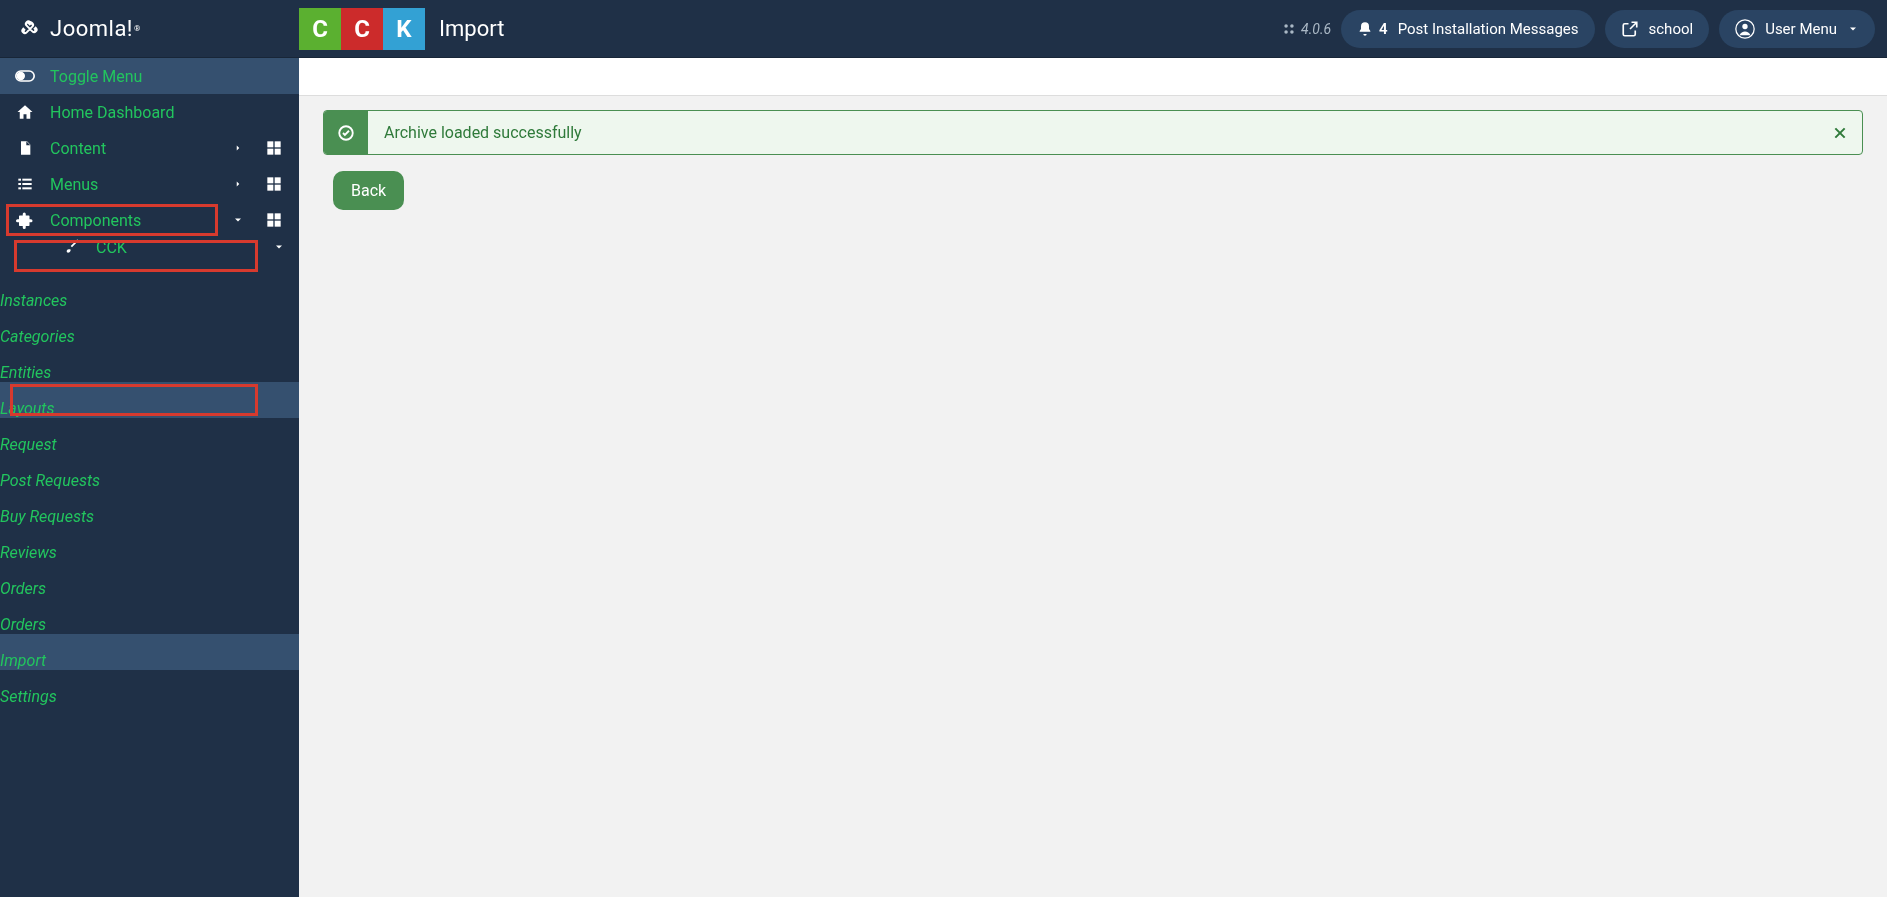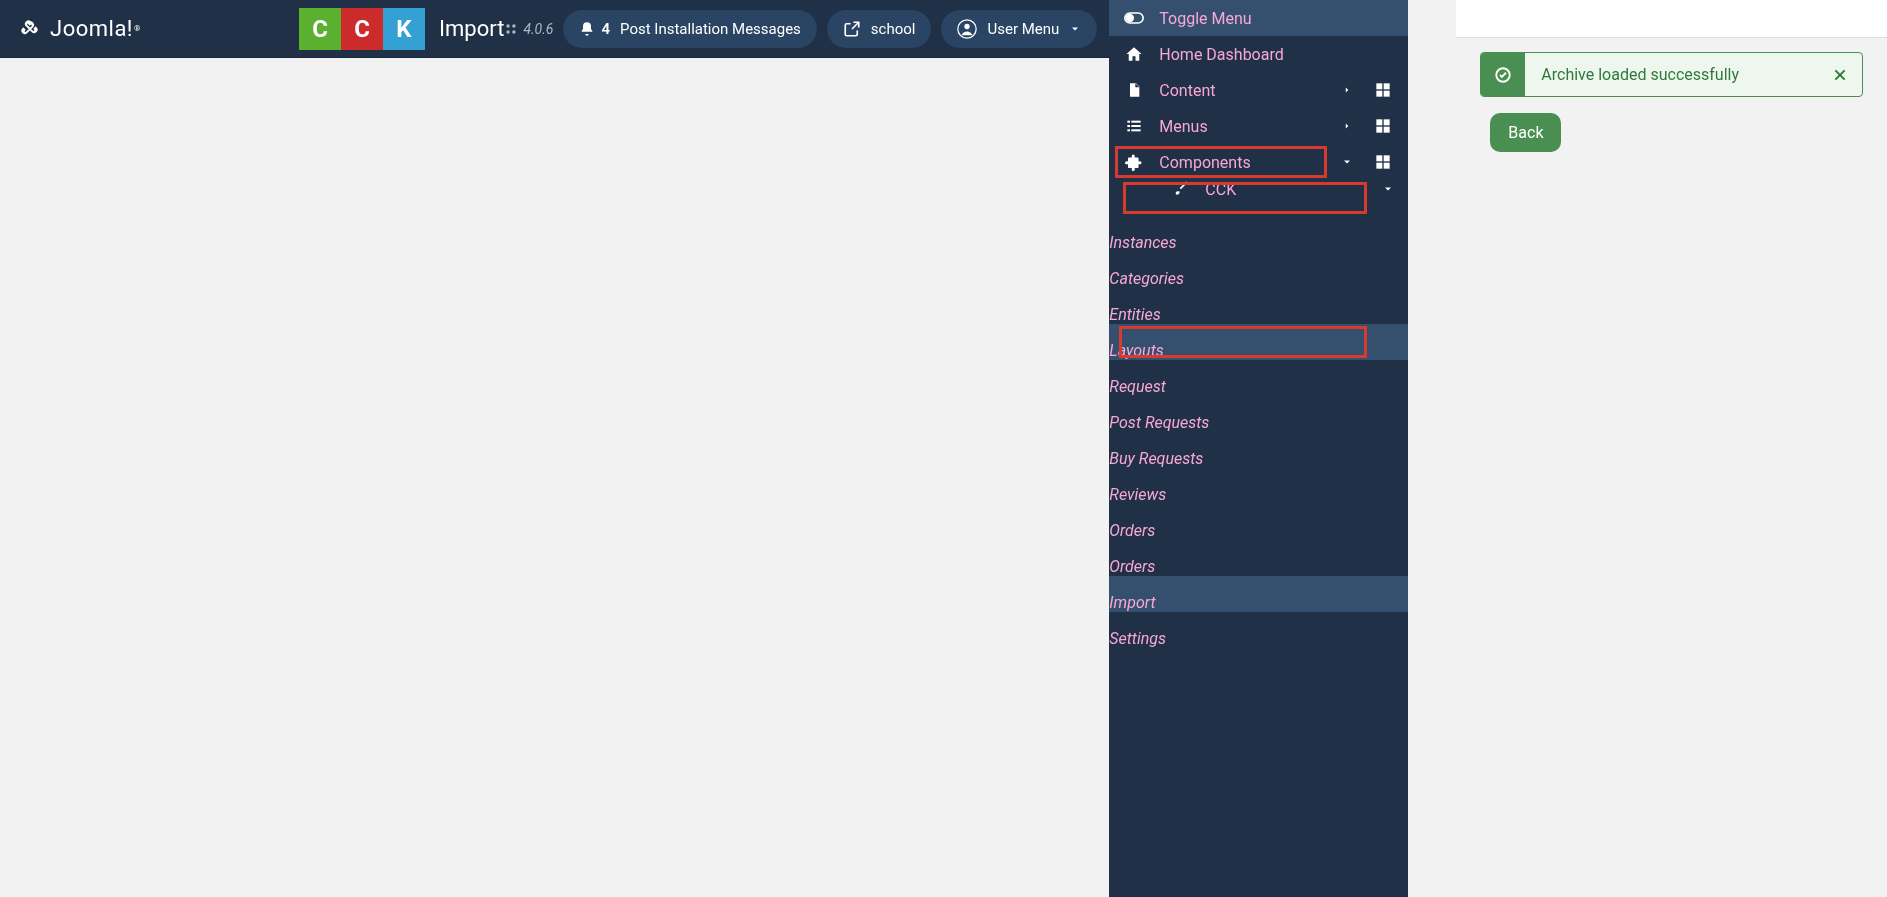--- a/index.html
+++ b/index.html
@@ -8,21 +8,21 @@
       box-sizing: border-box;
       font-family: -apple-system, BlinkMacSystemFont, "Segoe UI", Roboto, sans-serif;
     }
     body {
       background: #f2f2f2;
       color: #fff;
       overflow: hidden;
     }
     .app {
       display: flex;
-      flex-direction: row;
+      flex-direction: column;
       height: 897px;
       width: 1887px;
     }
     .topbar {
       background: #1f3047;
       height: 58px;
       display: flex;
       align-items: center;
       padding: 0 12px;
       border-bottom: 1px solid rgba(0,0,0,0.2);
@@ -112,21 +112,21 @@
     .body-area {
       display: flex;
       flex: 1;
       min-height: 0;
     }
     .sidebar {
       width: 299px;
       background: #1f3047;
       display: flex;
       flex-direction: column;
-      color: #f9a8d4;
+      color: #22c55e;
     }
     .side-item {
       display: flex;
       align-items: center;
       height: 36px;
       padding: 0 14px;
       font-size: 16px;
       cursor: pointer;
       gap: 14px;
       position: relative;
@@ -207,21 +207,20 @@
       bottom: 2px;
       width: 242px;
       border: 3px solid #d73a2e;
       pointer-events: none;
     }
     .content {
       flex: 1;
       background: #f2f2f2;
       display: flex;
       flex-direction: column;
-      padding-left: 48px;
     }
     .content-toolbar {
       height: 38px;
       background: #fff;
       border-bottom: 1px solid #ddd;
     }
     .content-body {
       padding: 14px 24px;
     }
     .alert {

